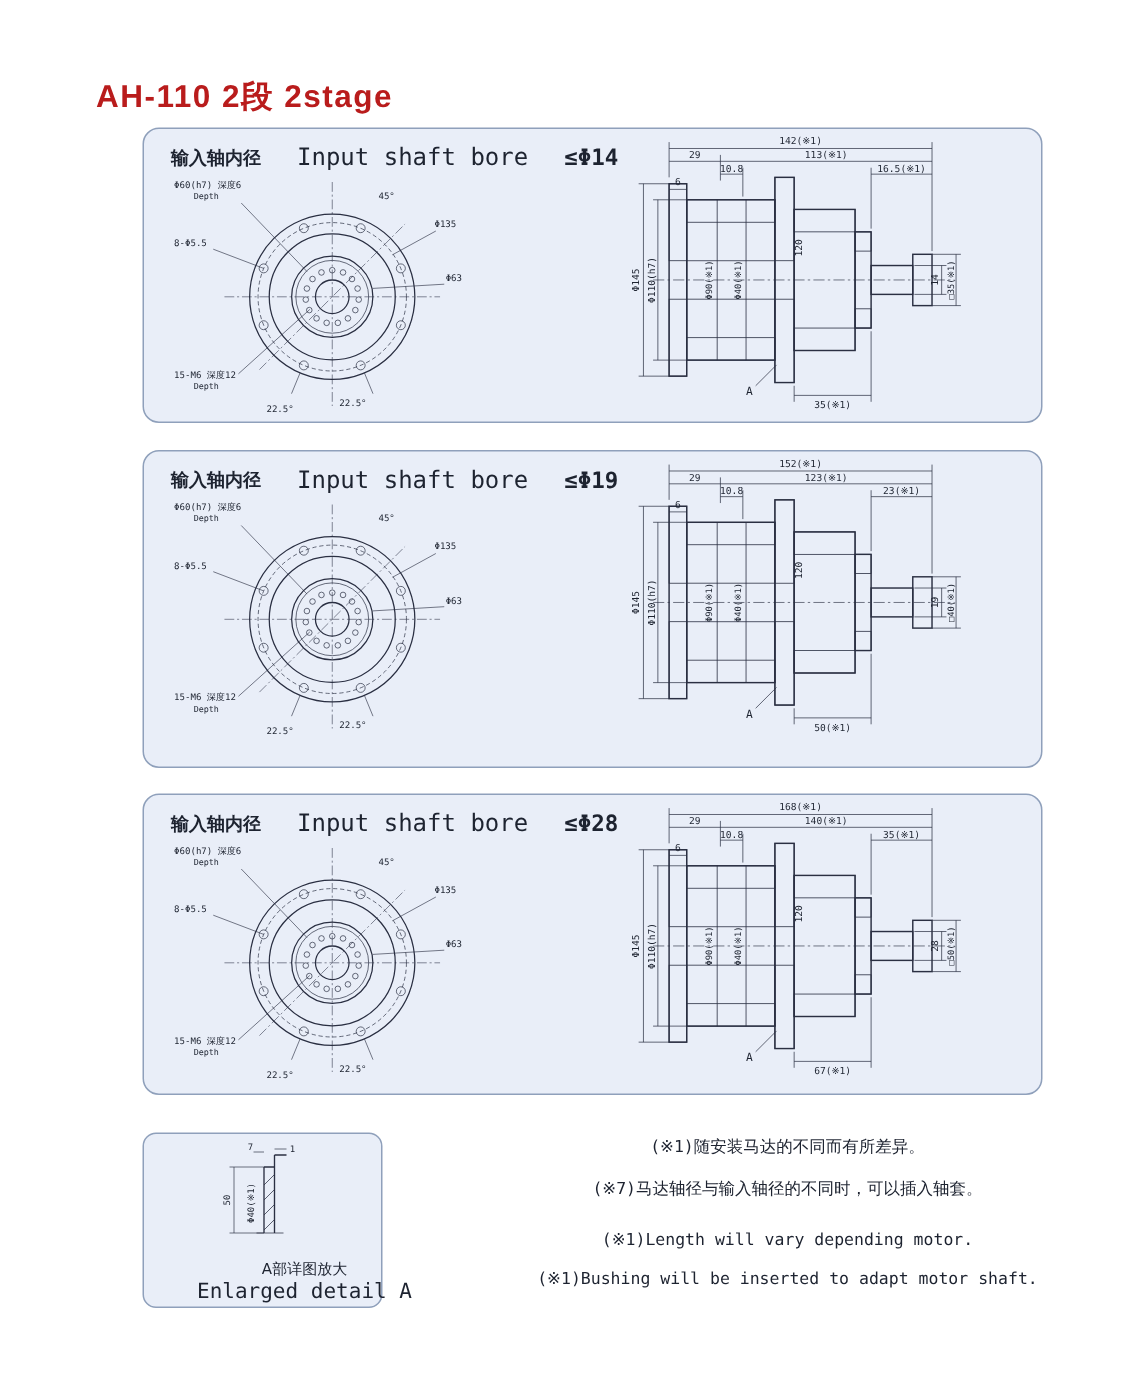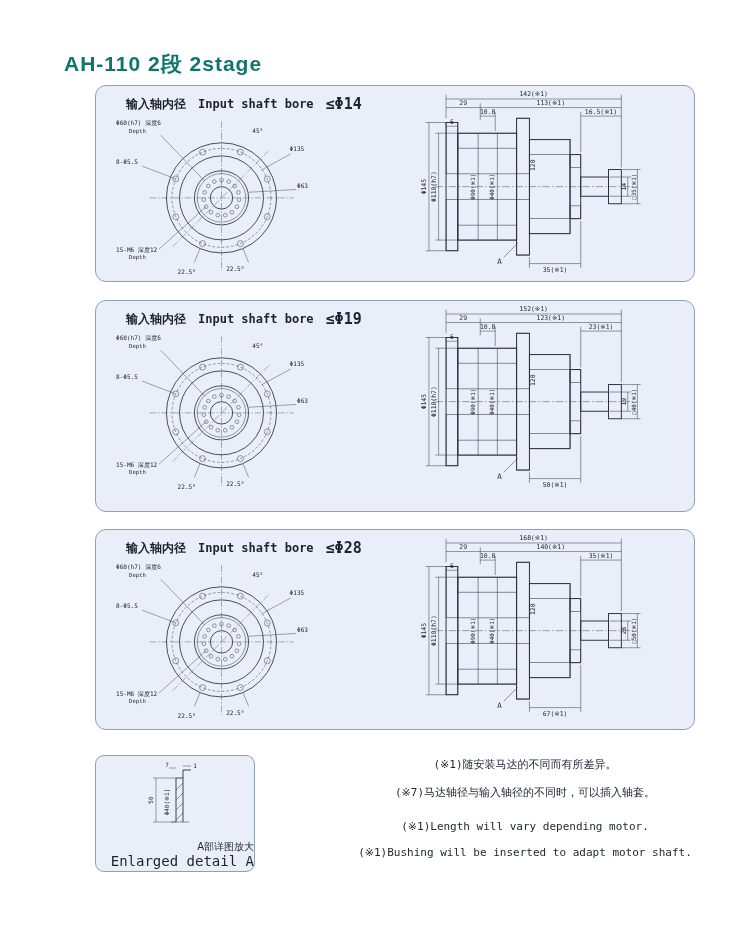--- a/index.html
+++ b/index.html
@@ -3,56 +3,55 @@
 <meta charset="utf-8">
 <style>
   html,body{margin:0;padding:0;}
   body{
     width:750px;height:927px;position:relative;background:#ffffff;
     font-family:"DejaVu Sans Mono","DejaVu Sans",monospace;color:#1d2330;
   }
   .page-title{
     position:absolute;left:64px;top:36px;
     font-family:"Liberation Sans","DejaVu Sans",sans-serif;
-    font-weight:bold;font-size:21px;letter-spacing:1px;color:#0f766e;
+    font-weight:bold;font-size:21px;letter-spacing:1px;color:#b91c1c;
   }
   .panel{
     position:absolute;left:95px;width:600px;
     background:#e9eef8;border:1px solid #8fa0bb;border-radius:11px;
     box-sizing:border-box;
   }
   #panel-1{top:85px;height:197px;}
   #panel-2{top:300px;height:212px;}
   #panel-3{top:529px;height:201px;}
   .panel-header{
-    position:absolute;left:18px;top:9px;display:flex;align-items:center;gap:12px;
+    position:absolute;left:18px;top:9px;display:flex;align-items:flex-end;gap:24px;
     white-space:nowrap;
-    margin-left:12px;
   }
   .hdr-cn{font-family:"DejaVu Sans",sans-serif;font-weight:bold;font-size:12px;}
-  .hdr-en{font-size:12px;font-weight:bold;}
+  .hdr-en{font-size:16px;font-weight:normal;}
   .hdr-bore{font-size:15px;font-weight:bold;}
   .front-svg{position:absolute;left:18px;top:26px;width:215px;height:168px;}
   .side-svg{position:absolute;left:318px;top:2px;width:233px;height:193px;}
   
   svg text{fill:#1d2330;font-family:"DejaVu Sans Mono","DejaVu Sans",monospace;}
   .t55{font-size:5.5px;} .t6{font-size:6px;} .t65{font-size:6.5px;} .t7{font-size:7px;}
   .mid{text-anchor:middle;}
   .ln{stroke:#2a2f42;fill:none;stroke-width:0.9;}
   .tn{stroke:#2a2f42;fill:none;stroke-width:0.5;}
   .dm{stroke:#2a2f42;fill:none;stroke-width:0.45;}
   .cl{stroke:#2a2f42;fill:none;stroke-width:0.4;stroke-dasharray:7 2 1.5 2;}
   .dsh{stroke-dasharray:3 2;}
   
   #detail-panel{
     position:absolute;left:95px;top:755px;width:160px;height:117px;
     background:#e9eef8;border:1px solid #8fa0bb;border-radius:9px;box-sizing:border-box;
   }
   .detail-svg{position:absolute;left:5px;top:4px;width:150px;height:78px;}
-  .detail-caption{position:absolute;left:0;top:84px;width:100%;text-align:right;line-height:14px;}
+  .detail-caption{position:absolute;left:0;top:84px;width:100%;text-align:center;line-height:14px;padding-left:28px;}
   .detail-caption .cn{font-family:"DejaVu Sans",sans-serif;font-size:10px;}
   .detail-caption .en{font-size:14px;}
   
   .notes{position:absolute;left:315px;top:757px;width:420px;font-size:11px;text-align:center;}
   .notes div{margin-bottom:13px;white-space:nowrap;}
   .notes .gap{margin-top:20px;}
 </style>
 </head>
 <body>
 

